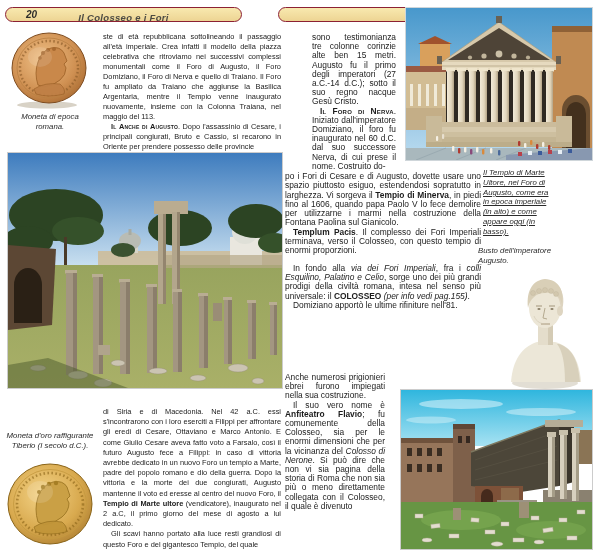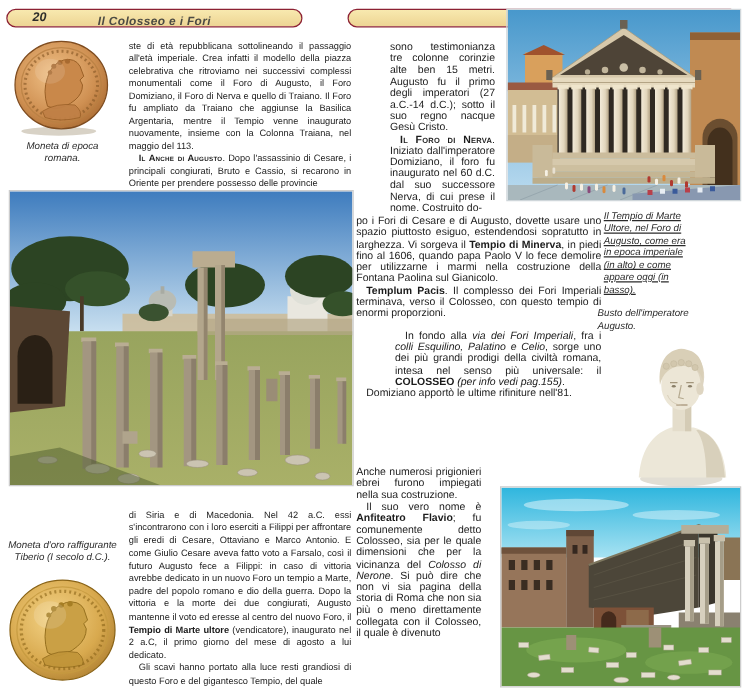--- a/index.html
+++ b/index.html
@@ -10,21 +10,21 @@
   .band{position:absolute;height:15px;background:linear-gradient(#f9ecb8,#eed library 695);border:1.6px solid #8c2133;border-radius:10px;box-sizing:border-box;background:linear-gradient(#f8e9af,#edd493);z-index:1;}
   #band-left{left:5px;top:7px;width:237px;}
   #band-right{left:278px;top:7px;width:314px;}
   .band .pagenum{position:absolute;left:20px;top:1px;font-size:10px;font-weight:bold;font-style:italic;color:#2e2d2a;}
   .band .bandtitle{position:absolute;left:0;right:0;top:4px;text-align:center;font-size:9.5px;font-weight:bold;font-style:italic;color:#4c4b43;letter-spacing:.3px;}
 
   
   .tcol{position:absolute;color:#1b1b1b;text-align:justify;hyphens:auto;-webkit-hyphens:auto;}
   .tcol p{margin:0;}
   p.ind{text-indent:8px;}
-  p.gap{margin-top:8px !important;margin-left:31px;}
+  p.gap{margin-top:8px !important;}
   .seg-b{font-weight:700;}
   .seg-i{font-style:italic;}
   .seg-sc{font-weight:700;font-variant:small-caps;letter-spacing:.2px;}
 
   #text-left-top{left:103px;top:32px;width:178px;font-size:7.4px;line-height:10px;}
   #text-left-bottom{left:103px;top:407px;width:178px;font-size:7.4px;line-height:10.2px;}
   #text-mid-top{left:312px;top:33px;width:84px;font-size:8.4px;line-height:9.2px;}
   #text-mid-wide{left:285px;top:172px;width:196px;font-size:8.4px;line-height:9.3px;}
   #text-mid-bottom{left:285px;top:373px;width:100px;font-size:8.4px;line-height:9.2px;}
 
@@ -322,21 +322,21 @@
     <line x1="51" y1="40" x2="57" y2="40" stroke="#a3967c" stroke-width="1"></line>
     <ellipse cx="41" cy="43" rx="1.6" ry="1" fill="#8a7f68"></ellipse>
     <ellipse cx="54" cy="43" rx="1.6" ry="1" fill="#8a7f68"></ellipse>
     <path d="M47,42 L45,52 L49,53" fill="none" stroke="#b5aa90" stroke-width="1"></path>
     <line x1="43" y1="58" x2="52" y2="58" stroke="#b09f86" stroke-width="1.1"></line>
     <path d="M36,50 C38,56 44,58 47,58" fill="none" stroke="#cfc5ae" stroke-width="0.8" opacity="0.7"></path>
   </svg>
 
   <div class="tcol" id="text-mid-bottom">
       <p class=""><span>Anche numerosi prigionieri ebrei furono impiegati nella sua costruzione.</span></p>
-      <p class="ind"><span>Il suo vero nome è </span><span class="seg-b">Anfiteatro Flavio</span><span>; fu comunemente detto Colosseo, sia per le quale dimensioni che per la vicinanza del </span><span class="seg-i">Colosso di Nerone</span><span>. Si può dire che non vi sia pagina della storia di Roma che non sia più o meno direttamente collegata con il Colosseo, il quale è divenuto</span></p>
+      <p class="ind"><span>Il suo vero nome è </span><span class="seg-b">Anfiteatro Flavio</span><span>; fu comunemente della Colosseo, sia per le enormi dimensioni che per la vicinanza del </span><span class="seg-i">Colosso di Nerone</span><span>. Si può dire che non vi sia pagina della storia di Roma che non sia più o meno direttamente collegata con il Colosseo, il quale è divenuto</span></p>
     </div>
 
   <svg class="img" id="img-ruins" viewBox="0 0 191 159" preserveAspectRatio="none">
     <defs>
       <linearGradient id="rsky" x1="0" y1="0" x2="0" y2="1">
         <stop offset="0" stop-color="#2fb6de"></stop>
           <stop offset="1" stop-color="#a7e2f2"></stop>
       </linearGradient>
     </defs>
     <rect width="191" height="56" fill="url(#rsky)"></rect>

